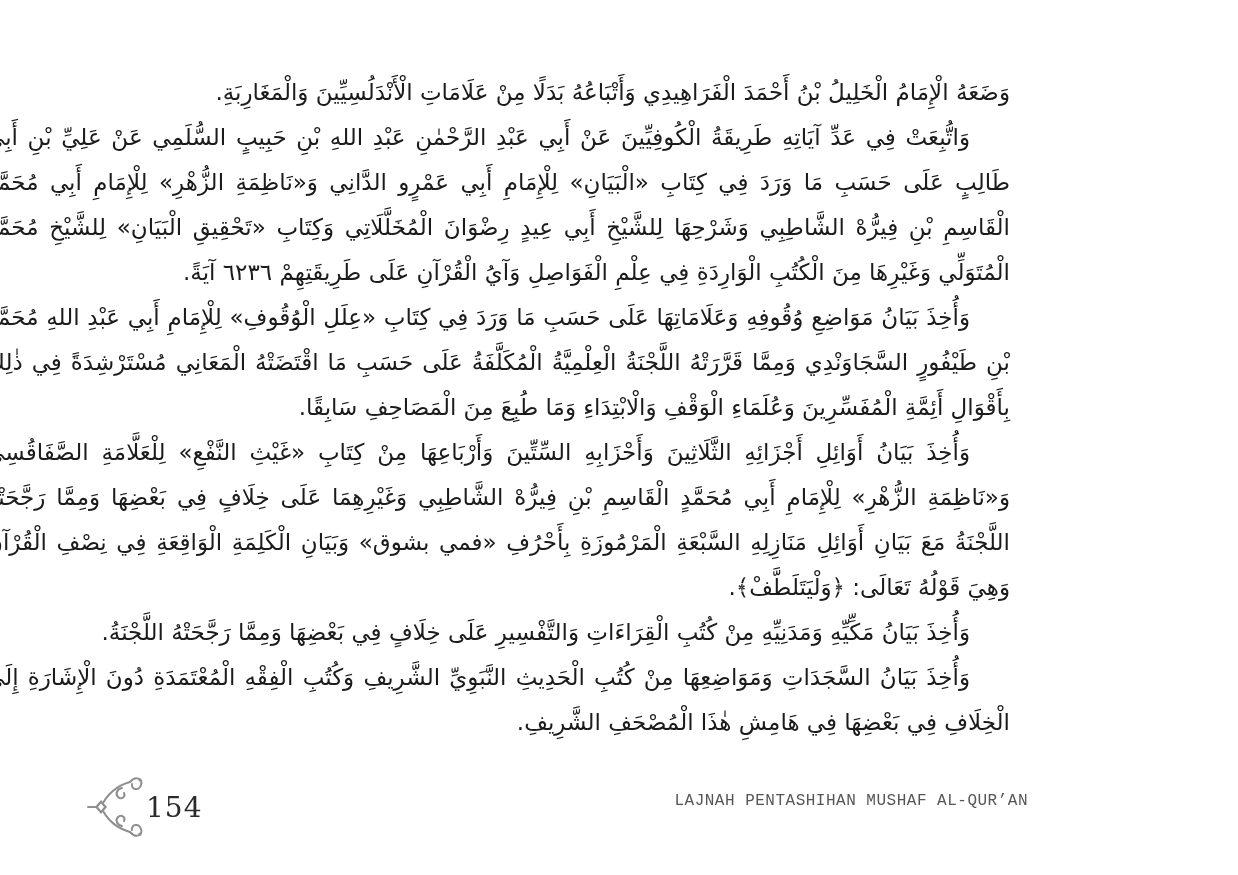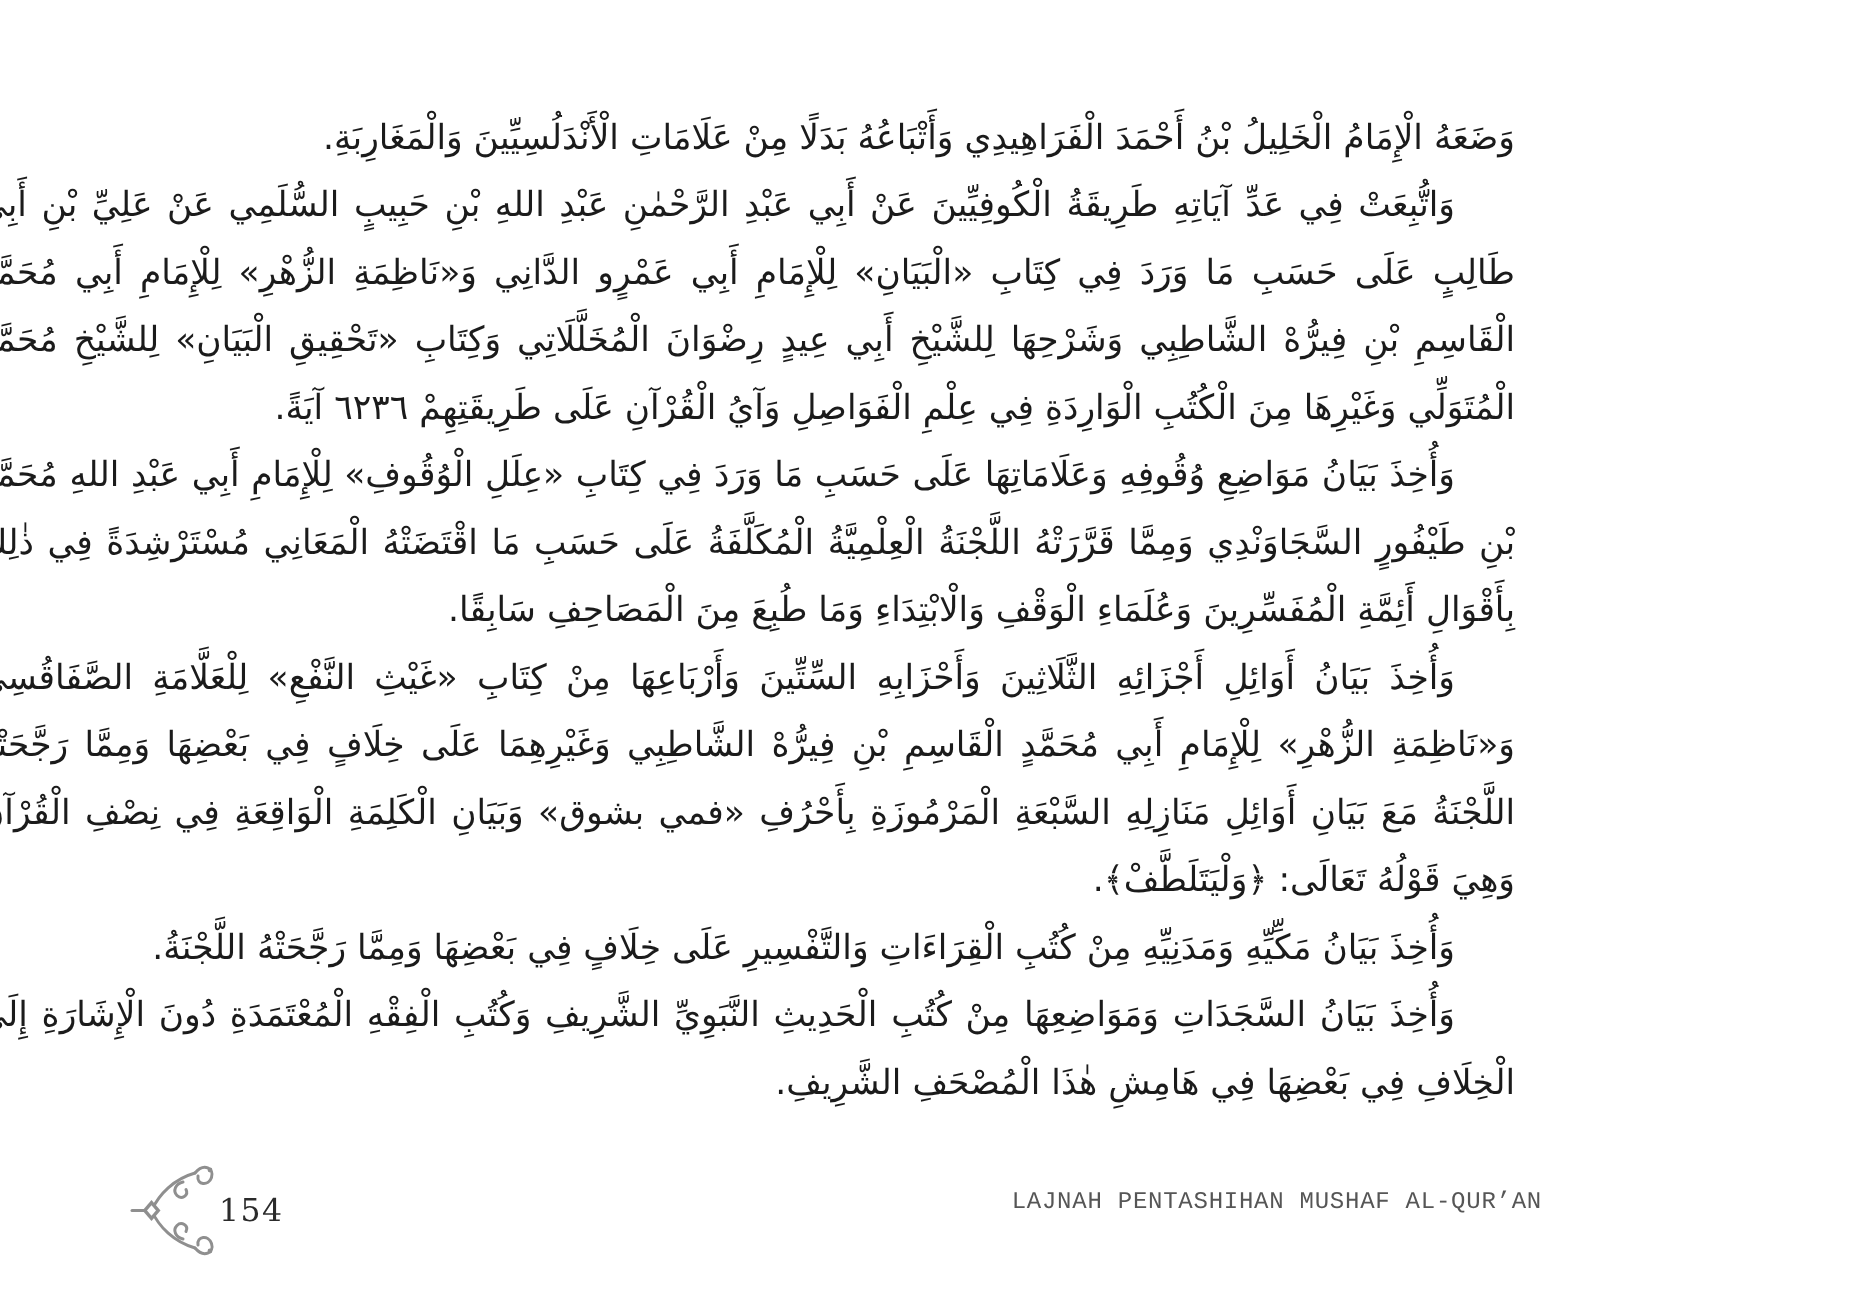--- a/index.html
+++ b/index.html
@@ -51,21 +51,21 @@
     display: flex;
     align-items: center;
   }
   .ornament {
     width: 58px;
     height: 70px;
     display: block;
   }
   .page-number {
     font-family: "DejaVu Serif", serif;
-    font-size: 21px;
+    font-size: 28px;
     color: #2b2b2b;
     margin-left: 2px;
     letter-spacing: 1px;
   }
   .footer-right {
     position: absolute;
     right: 112px;
     top: 22px;
     font-family: Liberation Mono, monospace;
     font-size: 16px;

